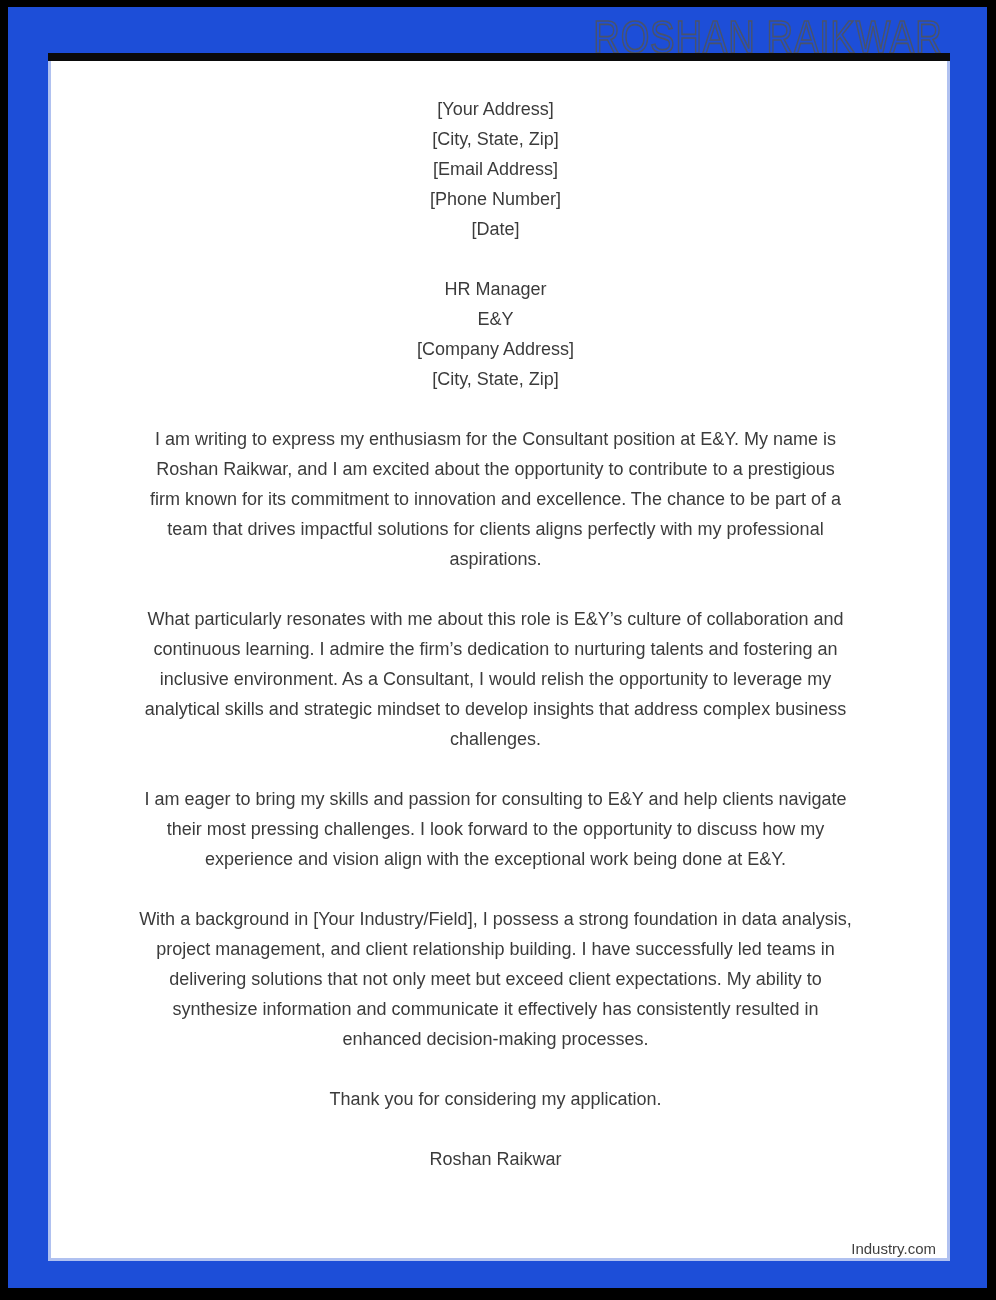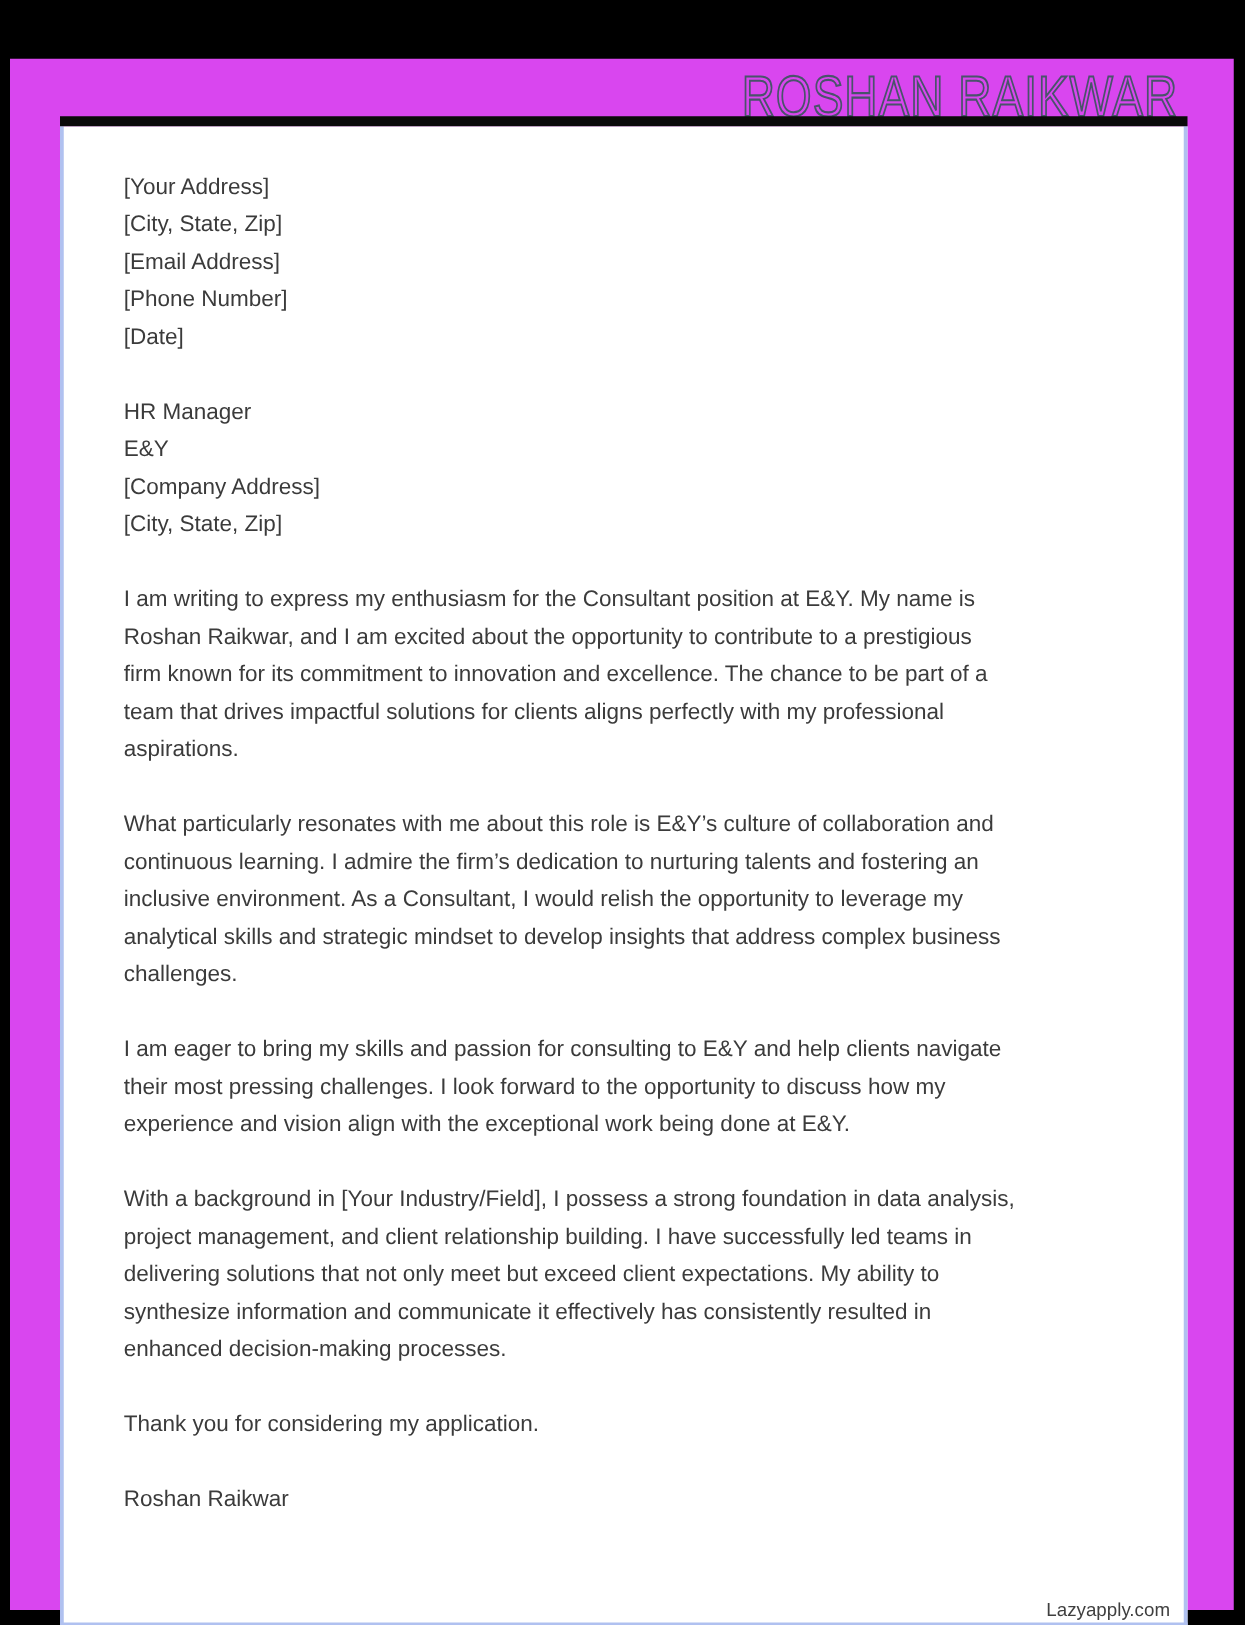--- a/index.html
+++ b/index.html
@@ -6,22 +6,21 @@
   body {
     width: 996px; height: 1300px;
     background: #000000;
     position: relative;
     font-family: "Liberation Sans", "DejaVu Sans", sans-serif;
     overflow: hidden;
   }
   .canvas {
     position: absolute;
     left: 8px; top: 7px; right: 9px; bottom: 12px;
-    background: #d946ef;
-    margin-top: 40px;
+    background: #1d4ed8;
   }
   .header-name {
     position: absolute;
     top: 6px; right: 44px;
     font-size: 46px;
     line-height: 49px;
     font-weight: 500;
     letter-spacing: 1px;
     white-space: nowrap;
     color: #49536b;
@@ -35,20 +34,21 @@
     }
   }
   .page {
     position: absolute;
     left: 40px; top: 54px;
     width: 902px; height: 1200px;
     box-sizing: border-box;
     background: #ffffff;
     border: 3px solid #b0c1f0;
     border-top: 0;
+    text-align: center;
   }
   .topbar {
     position: absolute;
     left: -3px; right: -3px; top: -8px;
     height: 8px;
     background: #0a0a0a;
   }
   .letter {
     padding: 33px 55px 0 48px;
     font-size: 18px;
@@ -112,16 +112,16 @@
 delivering solutions that not only meet but exceed client expectations. My ability to
 synthesize information and communicate it effectively has consistently resulted in
 enhanced decision-making processes.</p>
 
       <p class="block">Thank you for considering my application.</p>
 
 
       <p class="block">Roshan Raikwar</p>
     </div>
 
-    <div class="watermark">Lazyapply.com</div>
+    <div class="watermark">Industry.com</div>
   </div>
 
 </div>
 
 </body></html>

